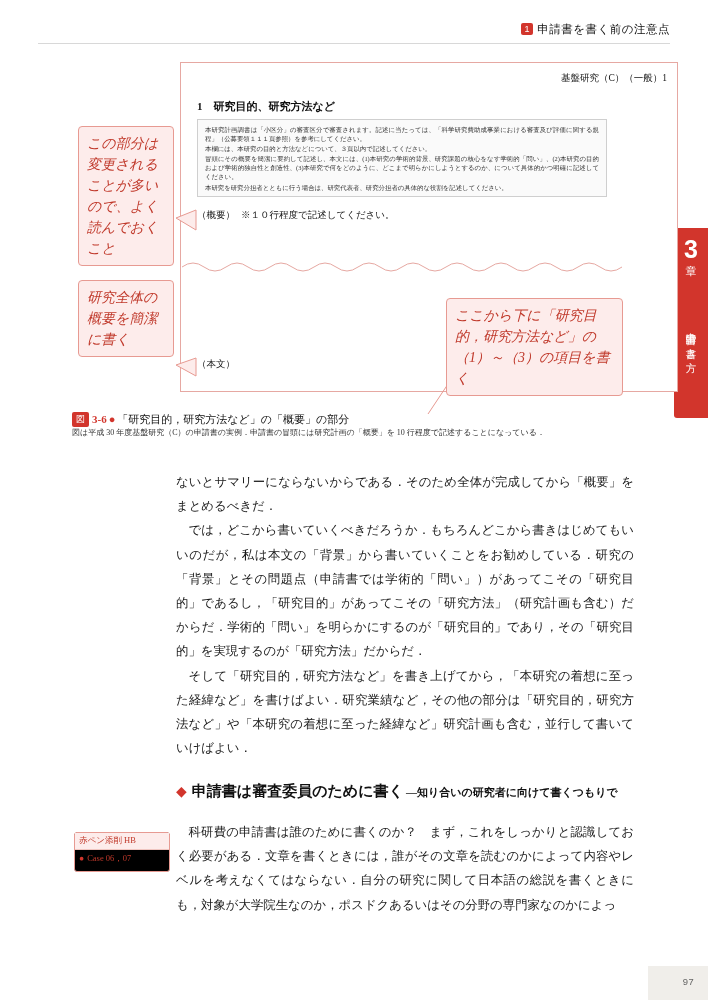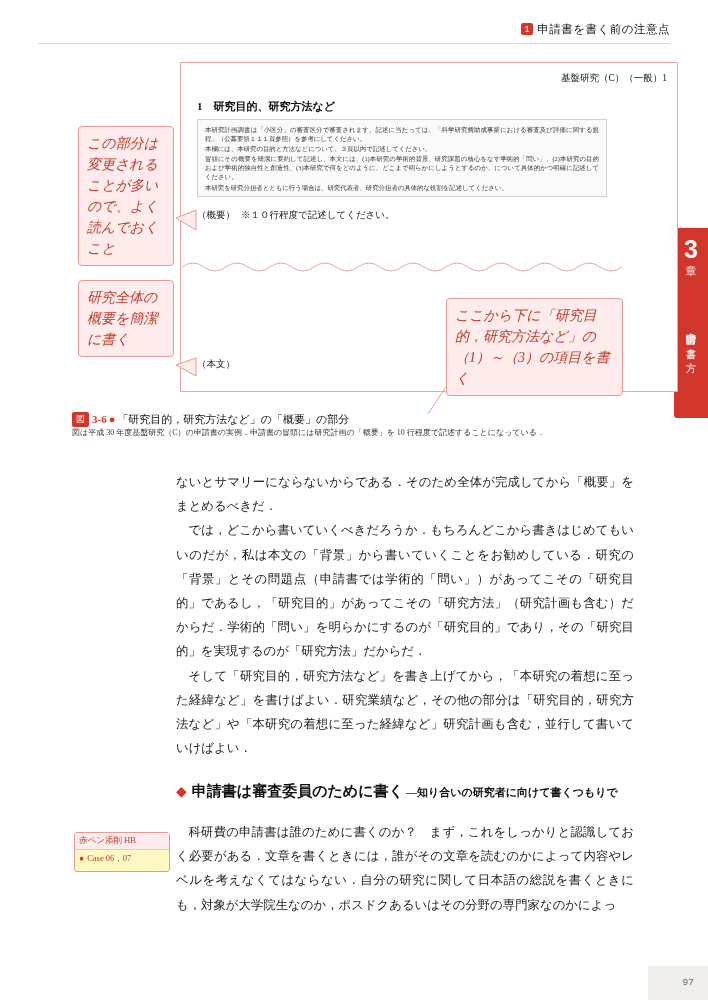--- a/index.html
+++ b/index.html
@@ -126,21 +126,21 @@
     position:absolute;left:176px;top:820px;width:458px;
   }
   .body2 p{
     margin:0;font-size:12.4px;line-height:1.95;color:#1a1a1a;
     text-align:justify;text-justify:inter-ideograph;
   }
 
   
   .penbox{
     position:absolute;left:74px;top:832px;width:96px;height:40px;
-    border:1px solid #e79a92;border-radius:3px;background:#fef9c3;
+    border:1px solid #e79a92;border-radius:3px;background:#000000;
     box-sizing:border-box;
   }
   .penbox .t1{
     display:block;background:#fdeceb;color:#c0392b;font-size:8.5px;
     padding:2px 4px;border-bottom:1px solid #f0c6c1;
   }
   .penbox .t2{
     display:block;color:#c0392b;font-size:8.5px;padding:3px 4px;
   }
   .penbox .t2 .dot{color:#d2352c;margin-right:3px;}

